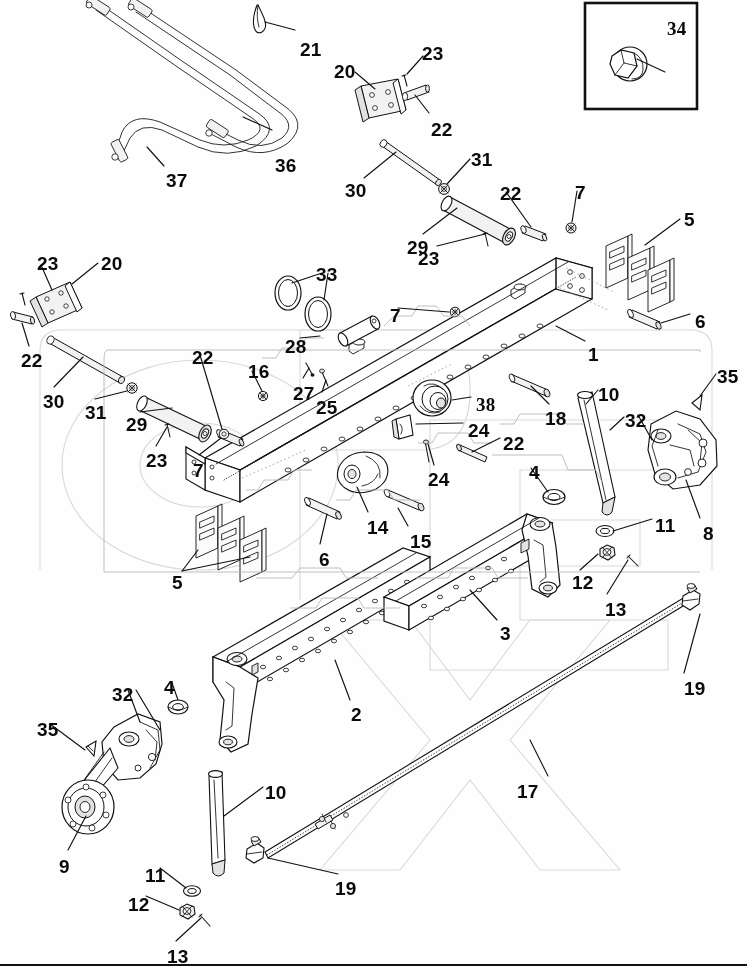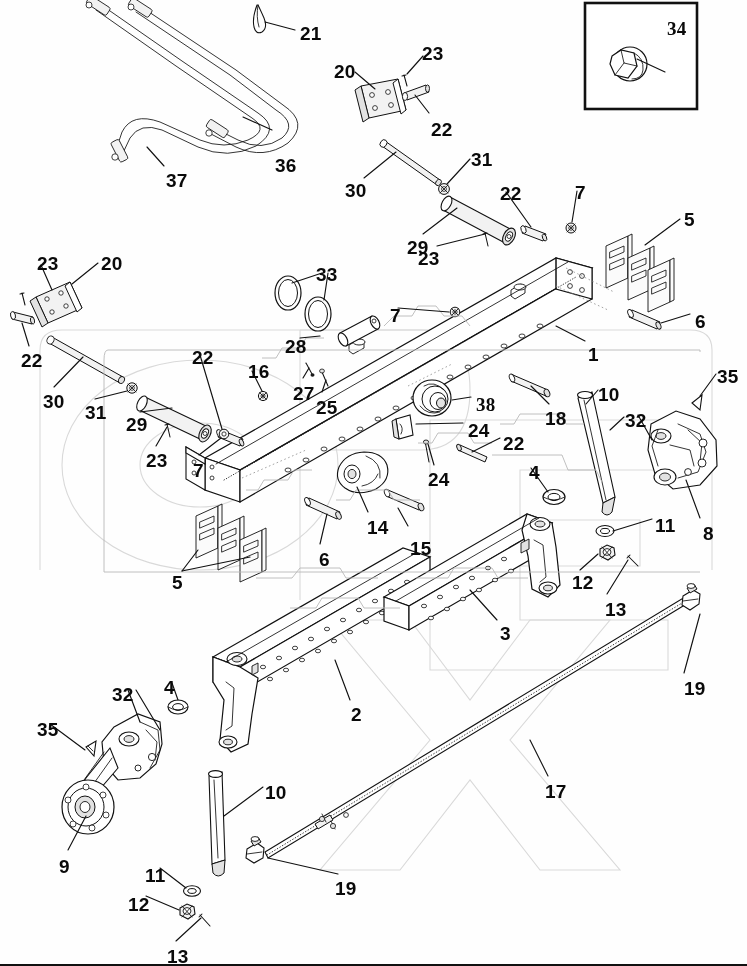--- a/index.html
+++ b/index.html
@@ -680,21 +680,21 @@
       <path class="ln-lead" d="M68,850 L86,816"></path>
       <path class="ln-lead" d="M263,787 L224,816"></path>
       <path class="ln-lead" d="M160,868 L186,888"></path>
       <path class="ln-lead" d="M146,896 L179,910"></path>
       <path class="ln-lead" d="M176,941 L201,918"></path>
       <path class="ln-lead" d="M665,72 L637,59"></path>
     </g>
   </svg>
 
   <div id="callout-host">
-      <div class="callout" style="left: 300px; top: 24px;">21</div>
+      <div class="callout" style="left: 300px; top: 40px;">21</div>
       <div class="callout" style="left: 275px; top: 128px; margin-top: 28px;">36</div>
       <div class="callout" style="left: 166px; top: 171px; text-align: right;">37</div>
       <div class="callout" style="left: 334px; top: 62px;">20</div>
       <div class="callout" style="left: 422px; top: 44px;">23</div>
       <div class="callout" style="left: 431px; top: 120px;">22</div>
       <div class="callout" style="left: 345px; top: 181px;">30</div>
       <div class="callout" style="left: 471px; top: 150px;">31</div>
       <div class="callout" style="left: 407px; top: 238px;">29</div>
       <div class="callout" style="left: 500px; top: 184px;">22</div>
       <div class="callout" style="left: 575px; top: 183px;">7</div>
@@ -715,36 +715,36 @@
       <div class="callout" style="left: 316px; top: 265px;">33</div>
       <div class="callout" style="left: 285px; top: 337px;">28</div>
       <div class="callout" style="left: 293px; top: 384px;">27</div>
       <div class="callout" style="left: 316px; top: 398px;">25</div>
       <div class="callout" style="left: 390px; top: 306px;">7</div>
       <div class="callout" style="left: 476px; top: 395px; font-family: Liberation Serif, serif;">38</div>
       <div class="callout" style="left: 468px; top: 421px;">24</div>
       <div class="callout" style="left: 503px; top: 434px;">22</div>
       <div class="callout" style="left: 428px; top: 470px;">24</div>
       <div class="callout" style="left: 367px; top: 518px;">14</div>
-      <div class="callout" style="left: 410px; top: 532px; margin-top: 7px;">15</div>
+      <div class="callout" style="left: 410px; top: 532px;">15</div>
       <div class="callout" style="left: 319px; top: 550px;">6</div>
       <div class="callout" style="left: 172px; top: 573px;">5</div>
       <div class="callout" style="left: 545px; top: 409px;">18</div>
       <div class="callout" style="left: 598px; top: 385px;">10</div>
       <div class="callout" style="left: 529px; top: 463px;">4</div>
       <div class="callout" style="left: 625px; top: 411px;">32</div>
       <div class="callout" style="left: 717px; top: 367px;">35</div>
       <div class="callout" style="left: 703px; top: 524px;">8</div>
       <div class="callout" style="left: 655px; top: 516px;">11</div>
       <div class="callout" style="left: 572px; top: 573px;">12</div>
       <div class="callout" style="left: 605px; top: 600px;">13</div>
       <div class="callout" style="left: 500px; top: 624px;">3</div>
       <div class="callout" style="left: 351px; top: 705px;">2</div>
       <div class="callout" style="left: 684px; top: 679px;">19</div>
-      <div class="callout" style="left: 545px; top: 782px; text-align: center;">17</div>
+      <div class="callout" style="left: 517px; top: 782px; text-align: center;">17</div>
       <div class="callout" style="left: 335px; top: 879px;">19</div>
       <div class="callout" style="left: 112px; top: 685px;">32</div>
       <div class="callout" style="left: 164px; top: 678px;">4</div>
       <div class="callout" style="left: 37px; top: 720px;">35</div>
       <div class="callout" style="left: 59px; top: 857px;">9</div>
       <div class="callout" style="left: 265px; top: 783px;">10</div>
       <div class="callout" style="left: 145px; top: 866px;">11</div>
       <div class="callout" style="left: 128px; top: 895px;">12</div>
       <div class="callout" style="left: 167px; top: 947px;">13</div>
     </div>

